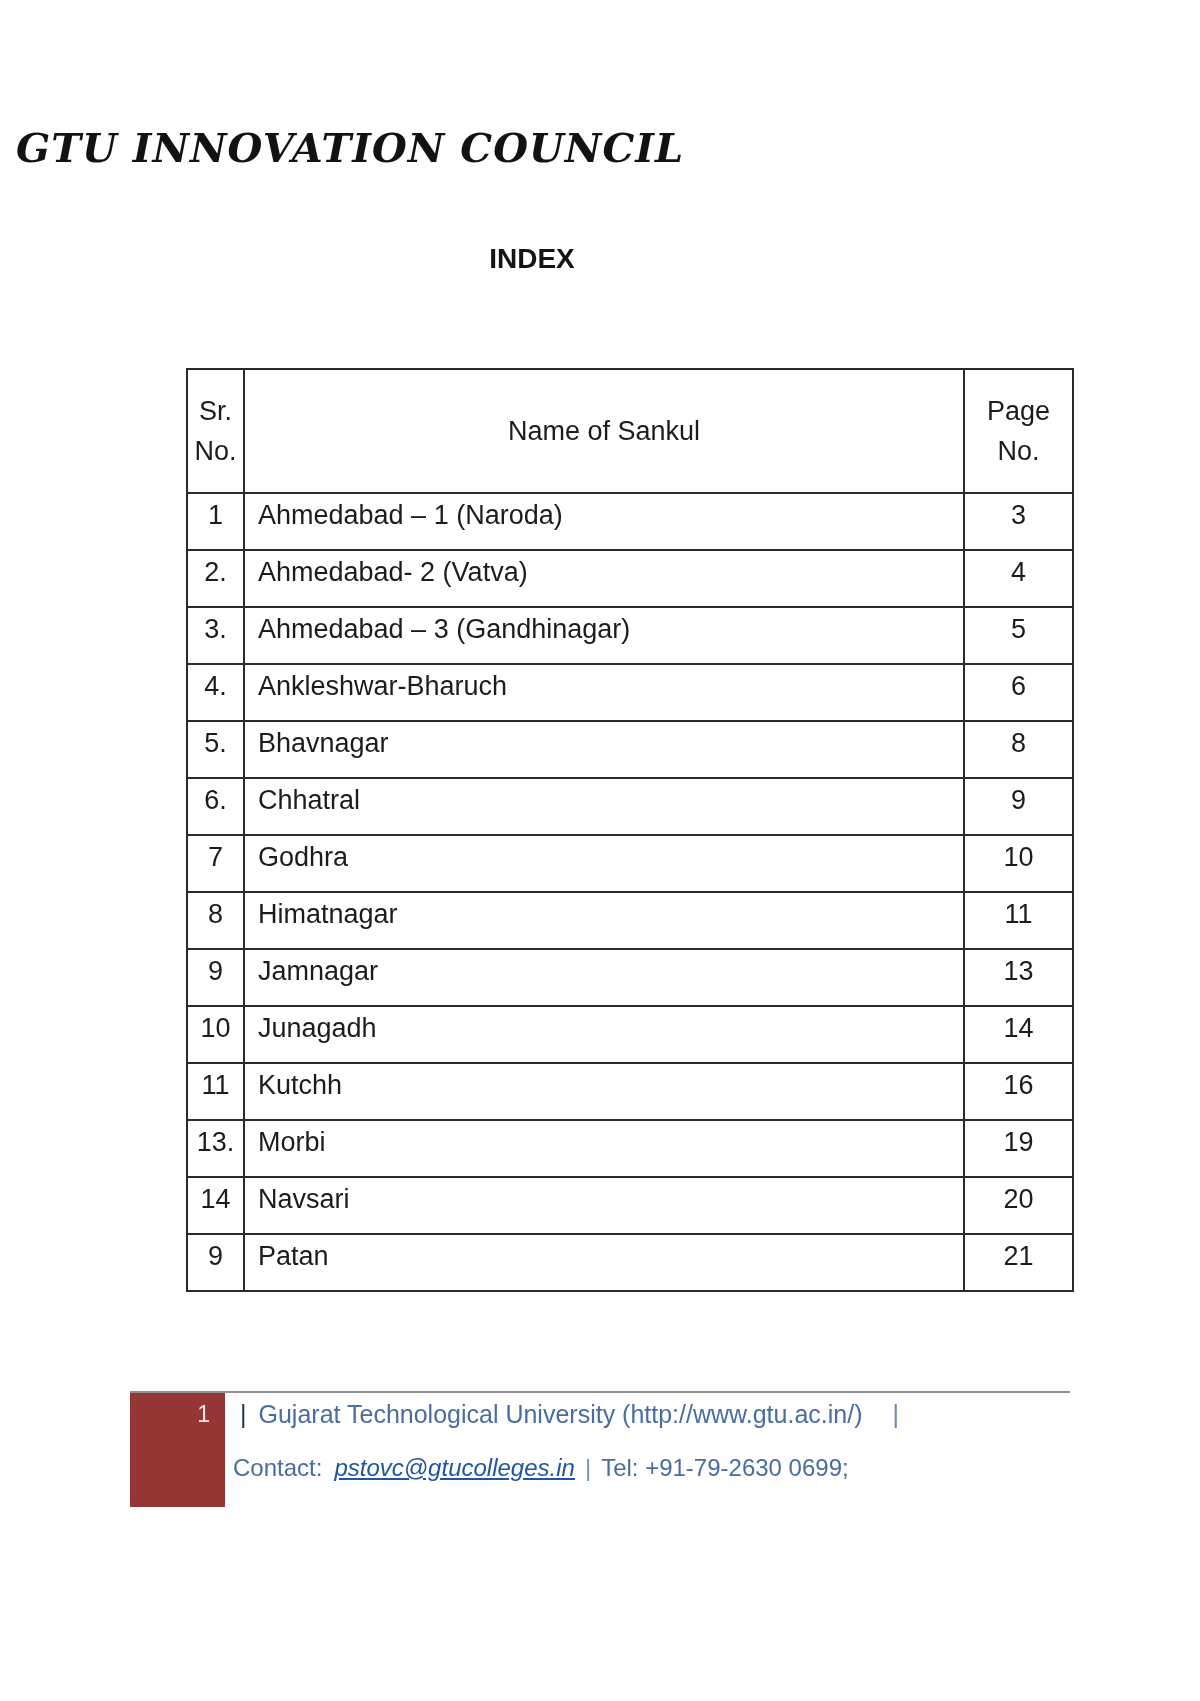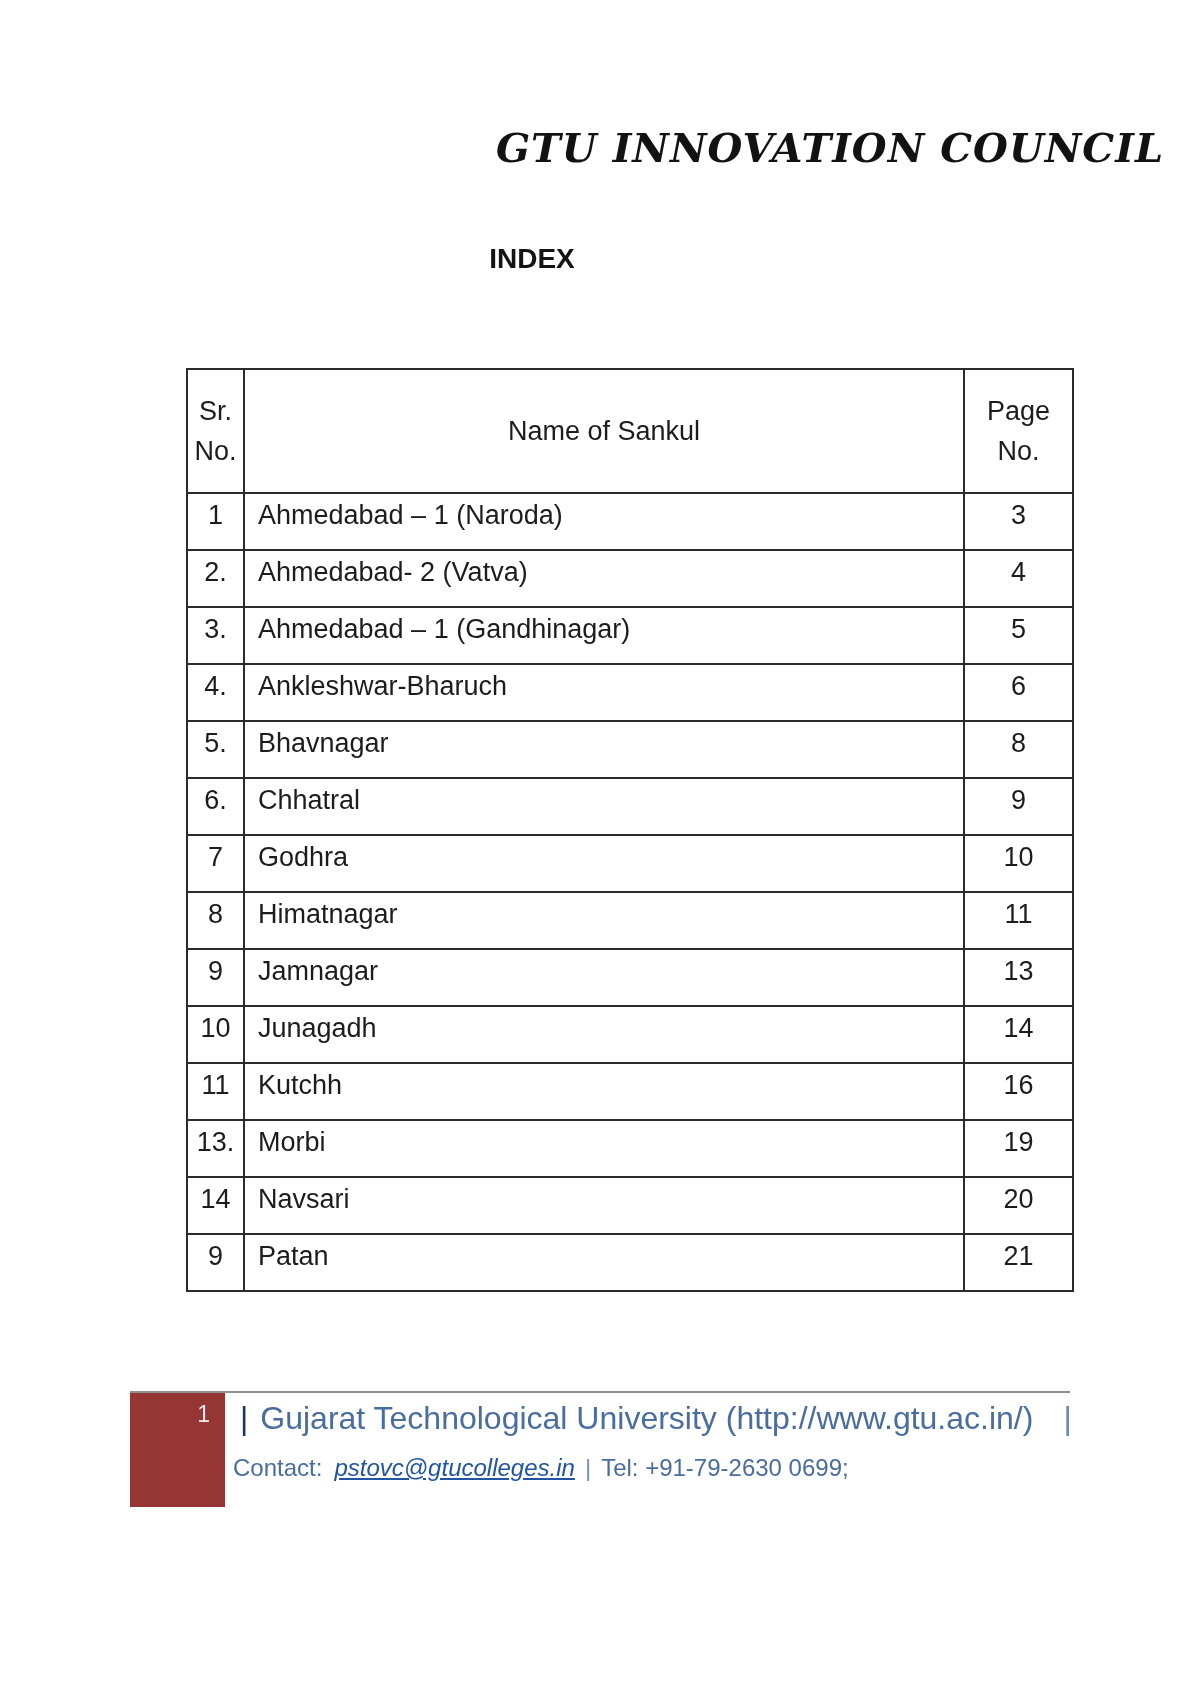--- a/index.html
+++ b/index.html
@@ -8,23 +8,23 @@
     width: 1200px;
     height: 1701px;
     background: #ffffff;
     font-family: "Liberation Sans", sans-serif;
     color: #1c1c1c;
     overflow: hidden;
   }
   .doc-title {
     position: absolute;
     top: 124px;
-    left: 0;
+    left: 16px;
     width: 1164px;
-    text-align: right;
+    text-align: left;
     font-family: "DejaVu Serif", serif;
     font-style: italic;
     font-weight: 700;
     font-size: 40px;
     letter-spacing: 1px;
     color: #121212;
   }
   .index-heading {
     position: absolute;
     top: 243px;
@@ -77,21 +77,21 @@
     box-sizing: border-box;
     padding: 8px 15px 0 0;
     text-align: right;
     color: #f4eaea;
     font-size: 23px;
   }
   .footer-line1 {
     position: absolute;
     left: 240px;
     top: 1400px;
-    font-size: 32px;
+    font-size: 25px;
     color: #4a6da0;
     white-space: nowrap;
   }
   .footer-line1 .lead-pipe { color: #17375d; margin-right: 12px; font-weight: 400; }
   .footer-line1 .trail-pipe { color: #6b88b5; margin-left: 30px; }
   .footer-line2 {
     position: absolute;
     left: 233px;
     top: 1454px;
     font-size: 24px;
@@ -147,21 +147,21 @@
     </tr>
 
     <tr>
       <td class="sr">2.</td>
       <td class="name">Ahmedabad- 2 (Vatva)</td>
       <td class="pg">4</td>
     </tr>
 
     <tr>
       <td class="sr">3.</td>
-      <td class="name">Ahmedabad – 1 (Gandhinagar)</td>
+      <td class="name">Ahmedabad – 3 (Gandhinagar)</td>
       <td class="pg">5</td>
     </tr>
 
     <tr>
       <td class="sr">4.</td>
       <td class="name">Ankleshwar-Bharuch</td>
       <td class="pg">6</td>
     </tr>
 
     <tr>

